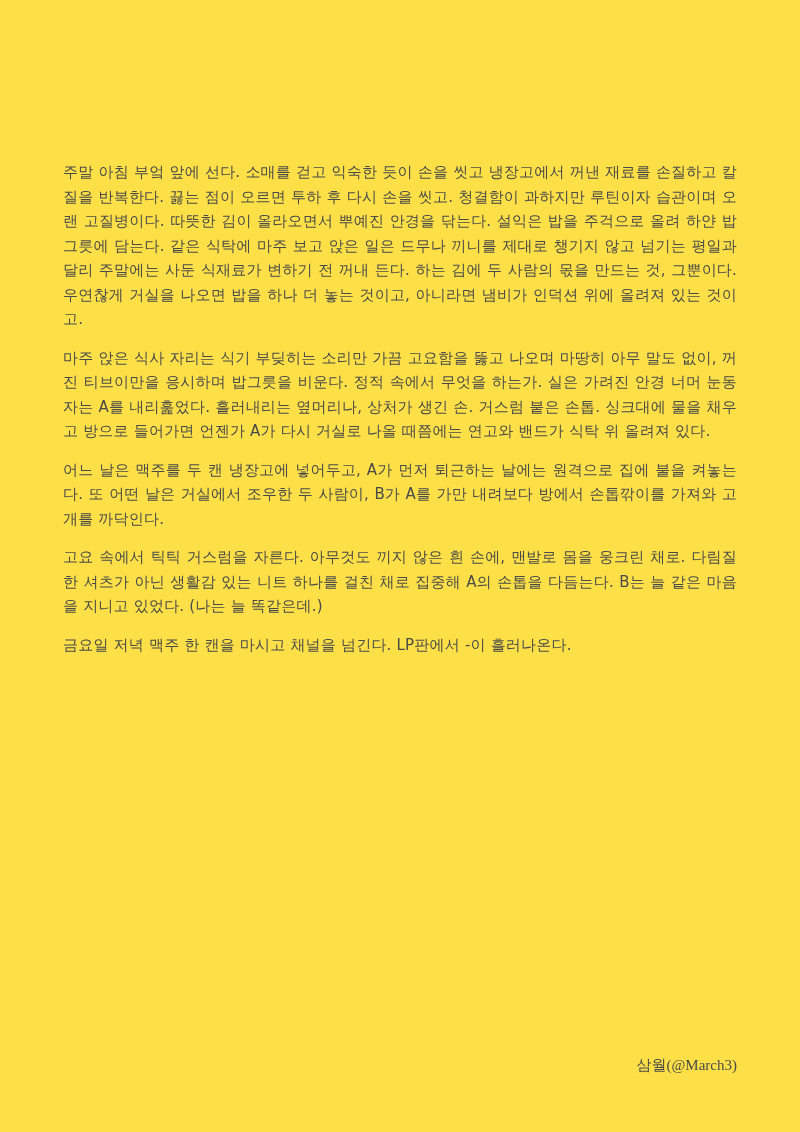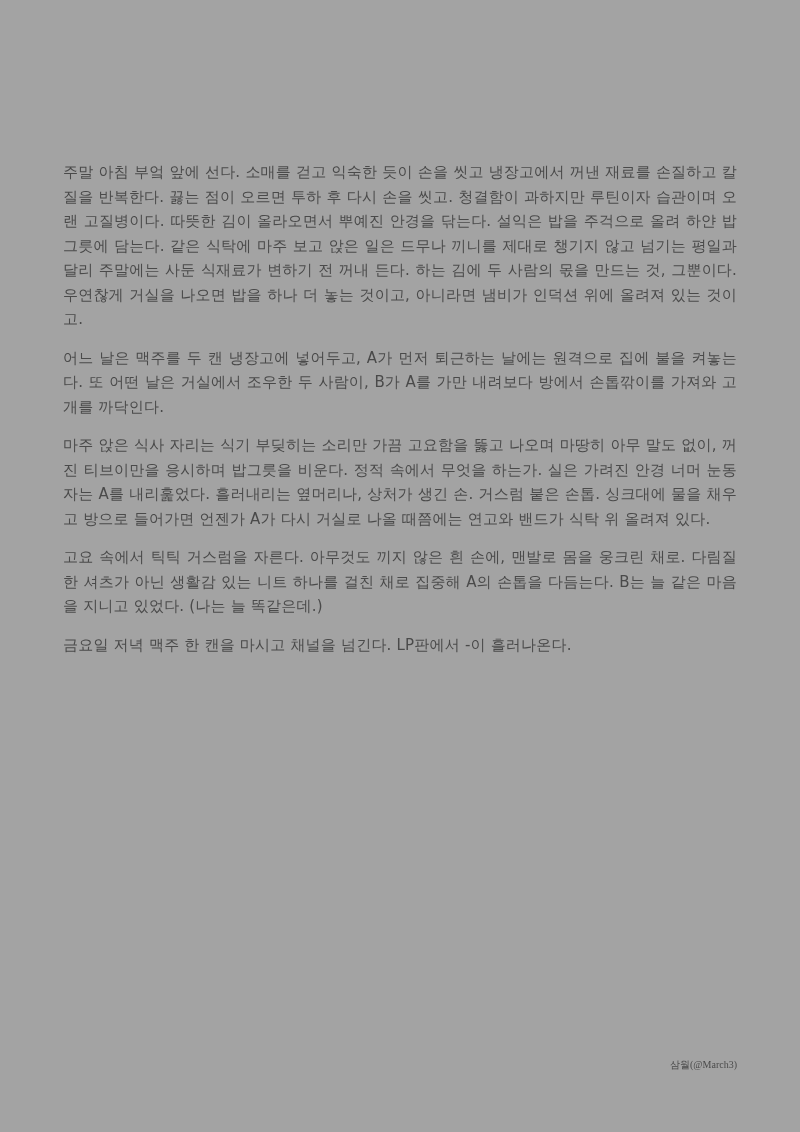--- a/index.html
+++ b/index.html
@@ -4,21 +4,21 @@
 <style>
   html, body {
     margin: 0;
     padding: 0;
     background: #ffffff;
   }
   .page {
     position: relative;
     width: 800px;
     height: 1132px;
-    background: #a3a3a3;
+    background: #fde047;
     overflow: hidden;
     font-family: "DejaVu Sans", sans-serif;
   }
   .content {
     position: absolute;
     left: 63px;
     top: 160px;
     width: 674px;
   }
   .para {
@@ -28,31 +28,31 @@
     color: #4a4a4a;
     text-align: justify;
     letter-spacing: 0.2px;
     word-break: normal;
     overflow-wrap: break-word;
   }
   .signature {
     position: absolute;
     right: 63px;
     top: 1053px;
-    font-size: 10px;
+    font-size: 15px;
     line-height: 24px;
     color: #4a4a4a;
     font-family: "Liberation Serif", "DejaVu Sans", serif;
   }
 </style>
 </head>
 <body>
 
 <div class="page">
   <div class="content">
     <p class="para">주말 아침 부엌 앞에 선다. 소매를 걷고 익숙한 듯이 손을 씻고 냉장고에서 꺼낸 재료를 손질하고 칼질을 반복한다. 끓는 점이 오르면 투하 후 다시 손을 씻고. 청결함이 과하지만 루틴이자 습관이며 오랜 고질병이다. 따뜻한 김이 올라오면서 뿌예진 안경을 닦는다. 설익은 밥을 주걱으로 올려 하얀 밥그릇에 담는다. 같은 식탁에 마주 보고 앉은 일은 드무나 끼니를 제대로 챙기지 않고 넘기는 평일과 달리 주말에는 사둔 식재료가 변하기 전 꺼내 든다. 하는 김에 두 사람의 몫을 만드는 것, 그뿐이다. 우연찮게 거실을 나오면 밥을 하나 더 놓는 것이고, 아니라면 냄비가 인덕션 위에 올려져 있는 것이고.</p>
+    <p class="para">마주 앉은 식사 자리는 식기 부딪히는 소리만 가끔 고요함을 뚫고 나오며 마땅히 아무 말도 없이, 꺼진 티브이만을 응시하며 밥그릇을 비운다. 정적 속에서 무엇을 하는가. 실은 가려진 안경 너머 눈동자는 A를 내리훑었다. 흘러내리는 옆머리나, 상처가 생긴 손. 거스럼 붙은 손톱. 싱크대에 물을 채우고 방으로 들어가면 언젠가 A가 다시 거실로 나올 때쯤에는 연고와 밴드가 식탁 위 올려져 있다.</p>
     <p class="para">어느 날은 맥주를 두 캔 냉장고에 넣어두고, A가 먼저 퇴근하는 날에는 원격으로 집에 불을 켜놓는다. 또 어떤 날은 거실에서 조우한 두 사람이, B가 A를 가만 내려보다 방에서 손톱깎이를 가져와 고개를 까닥인다.</p>
-    <p class="para">마주 앉은 식사 자리는 식기 부딪히는 소리만 가끔 고요함을 뚫고 나오며 마땅히 아무 말도 없이, 꺼진 티브이만을 응시하며 밥그릇을 비운다. 정적 속에서 무엇을 하는가. 실은 가려진 안경 너머 눈동자는 A를 내리훑었다. 흘러내리는 옆머리나, 상처가 생긴 손. 거스럼 붙은 손톱. 싱크대에 물을 채우고 방으로 들어가면 언젠가 A가 다시 거실로 나올 때쯤에는 연고와 밴드가 식탁 위 올려져 있다.</p>
     <p class="para">고요 속에서 틱틱 거스럼을 자른다. 아무것도 끼지 않은 흰 손에, 맨발로 몸을 웅크린 채로. 다림질한 셔츠가 아닌 생활감 있는 니트 하나를 걸친 채로 집중해 A의 손톱을 다듬는다. B는 늘 같은 마음을 지니고 있었다. (나는 늘 똑같은데.)</p>
     <p class="para">금요일 저녁 맥주 한 캔을 마시고 채널을 넘긴다. LP판에서 -이 흘러나온다.</p>
   </div>
   <div class="signature">삼월(@March3)</div>
 </div>
 
 </body></html>

